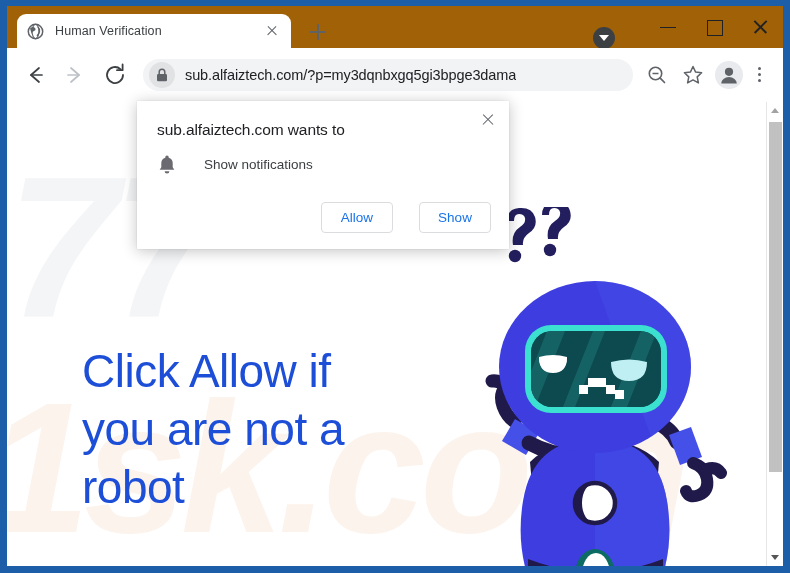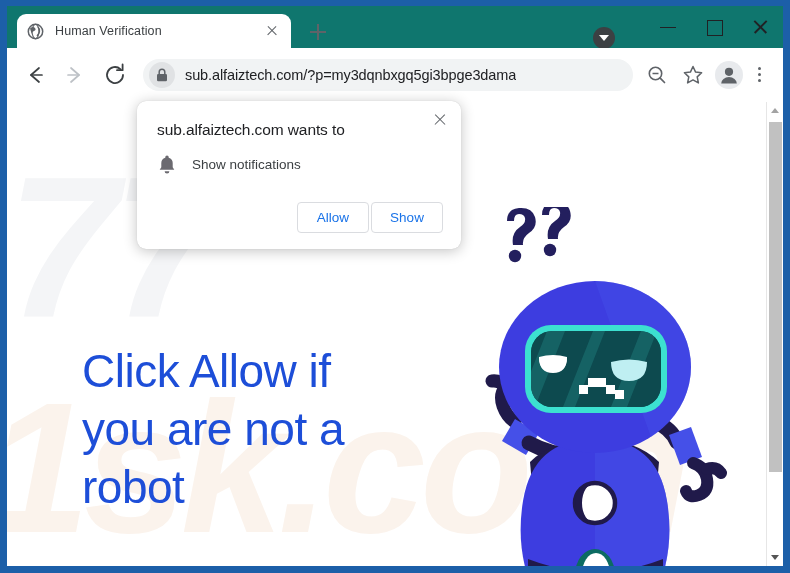--- a/index.html
+++ b/index.html
@@ -15,21 +15,21 @@
     background:#1c5fa8;
     padding:6px 7px 7px 7px;
   }
   #window-inner {
     position:relative; width:776px; height:560px;
     background:#ffffff; overflow:hidden;
   }
 
   
   #tabstrip {
-    position:relative; height:42px; background:#0f766e;
+    position:relative; height:42px; background:#a16207;
   }
   #tab {
     position:absolute; left:10px; top:8px; width:274px; height:34px;
     background:#ffffff; border-radius:9px 9px 0 0;
     display:flex; align-items:center; padding:0 10px;
   }
   #tab-favicon {
     width:17px; height:17px; flex:0 0 17px; margin-right:11px;
     position:relative;
   }
@@ -166,46 +166,46 @@
     border-left:4px solid transparent; border-right:4px solid transparent;
     border-top:5px solid #555555;
   }
   #sb-thumb {
     position:absolute; left:2px; top:20px; width:13px; height:350px;
     background:#c1c1c1; cursor:pointer;
   }
 
   
   #dialog {
-    position:absolute; left:130px; top:95px; width:324px; height:148px;
-    background:#ffffff; border-radius:9px;
+    position:absolute; left:130px; top:95px; width:372px; height:148px;
+    background:#ffffff; border-radius:0;
     box-shadow:0 2px 14px rgba(0,0,0,.24), 0 0 1px rgba(0,0,0,.18);
     z-index:40;
   }
   #dlg-close {
     position:absolute; right:11px; top:9px; width:20px; height:20px; cursor:pointer;
   }
   #dlg-close::before, #dlg-close::after {
     content:""; position:absolute; left:3px; top:9px; width:14px; height:1.4px; background:#5f6368;
   }
   #dlg-close::before { transform:rotate(45deg); }
   #dlg-close::after  { transform:rotate(-45deg); }
   #dlg-title {
     position:absolute; left:20px; top:20px; font-size:15.5px; color:#202124;
     letter-spacing:-.1px;
   }
   #dlg-perm-row {
     position:absolute; left:20px; top:52px; display:flex; align-items:center;
   }
   #bell-icon { width:20px; height:22px; position:relative; flex:0 0 20px; }
   #dlg-perm-label {
-    margin-left:15px; font-size:13.5px; color:#3c4043;
+    margin-left:27px; font-size:13.5px; color:#3c4043;
   }
   #dlg-actions {
-    position:absolute; right:18px; bottom:16px; display:flex; gap:2px;
+    position:absolute; right:18px; bottom:16px; display:flex; gap:26px;
   }
   .dlg-btn {
     min-width:72px; height:31px; padding:0 16px;
     background:#ffffff; border:1px solid #dadce0; border-radius:4px;
     color:#1a73e8; font-size:13.5px; font-family:"Liberation Sans", sans-serif;
     cursor:pointer; display:flex; align-items:center; justify-content:center;
   }
 </style>
 </head>
 <body>

